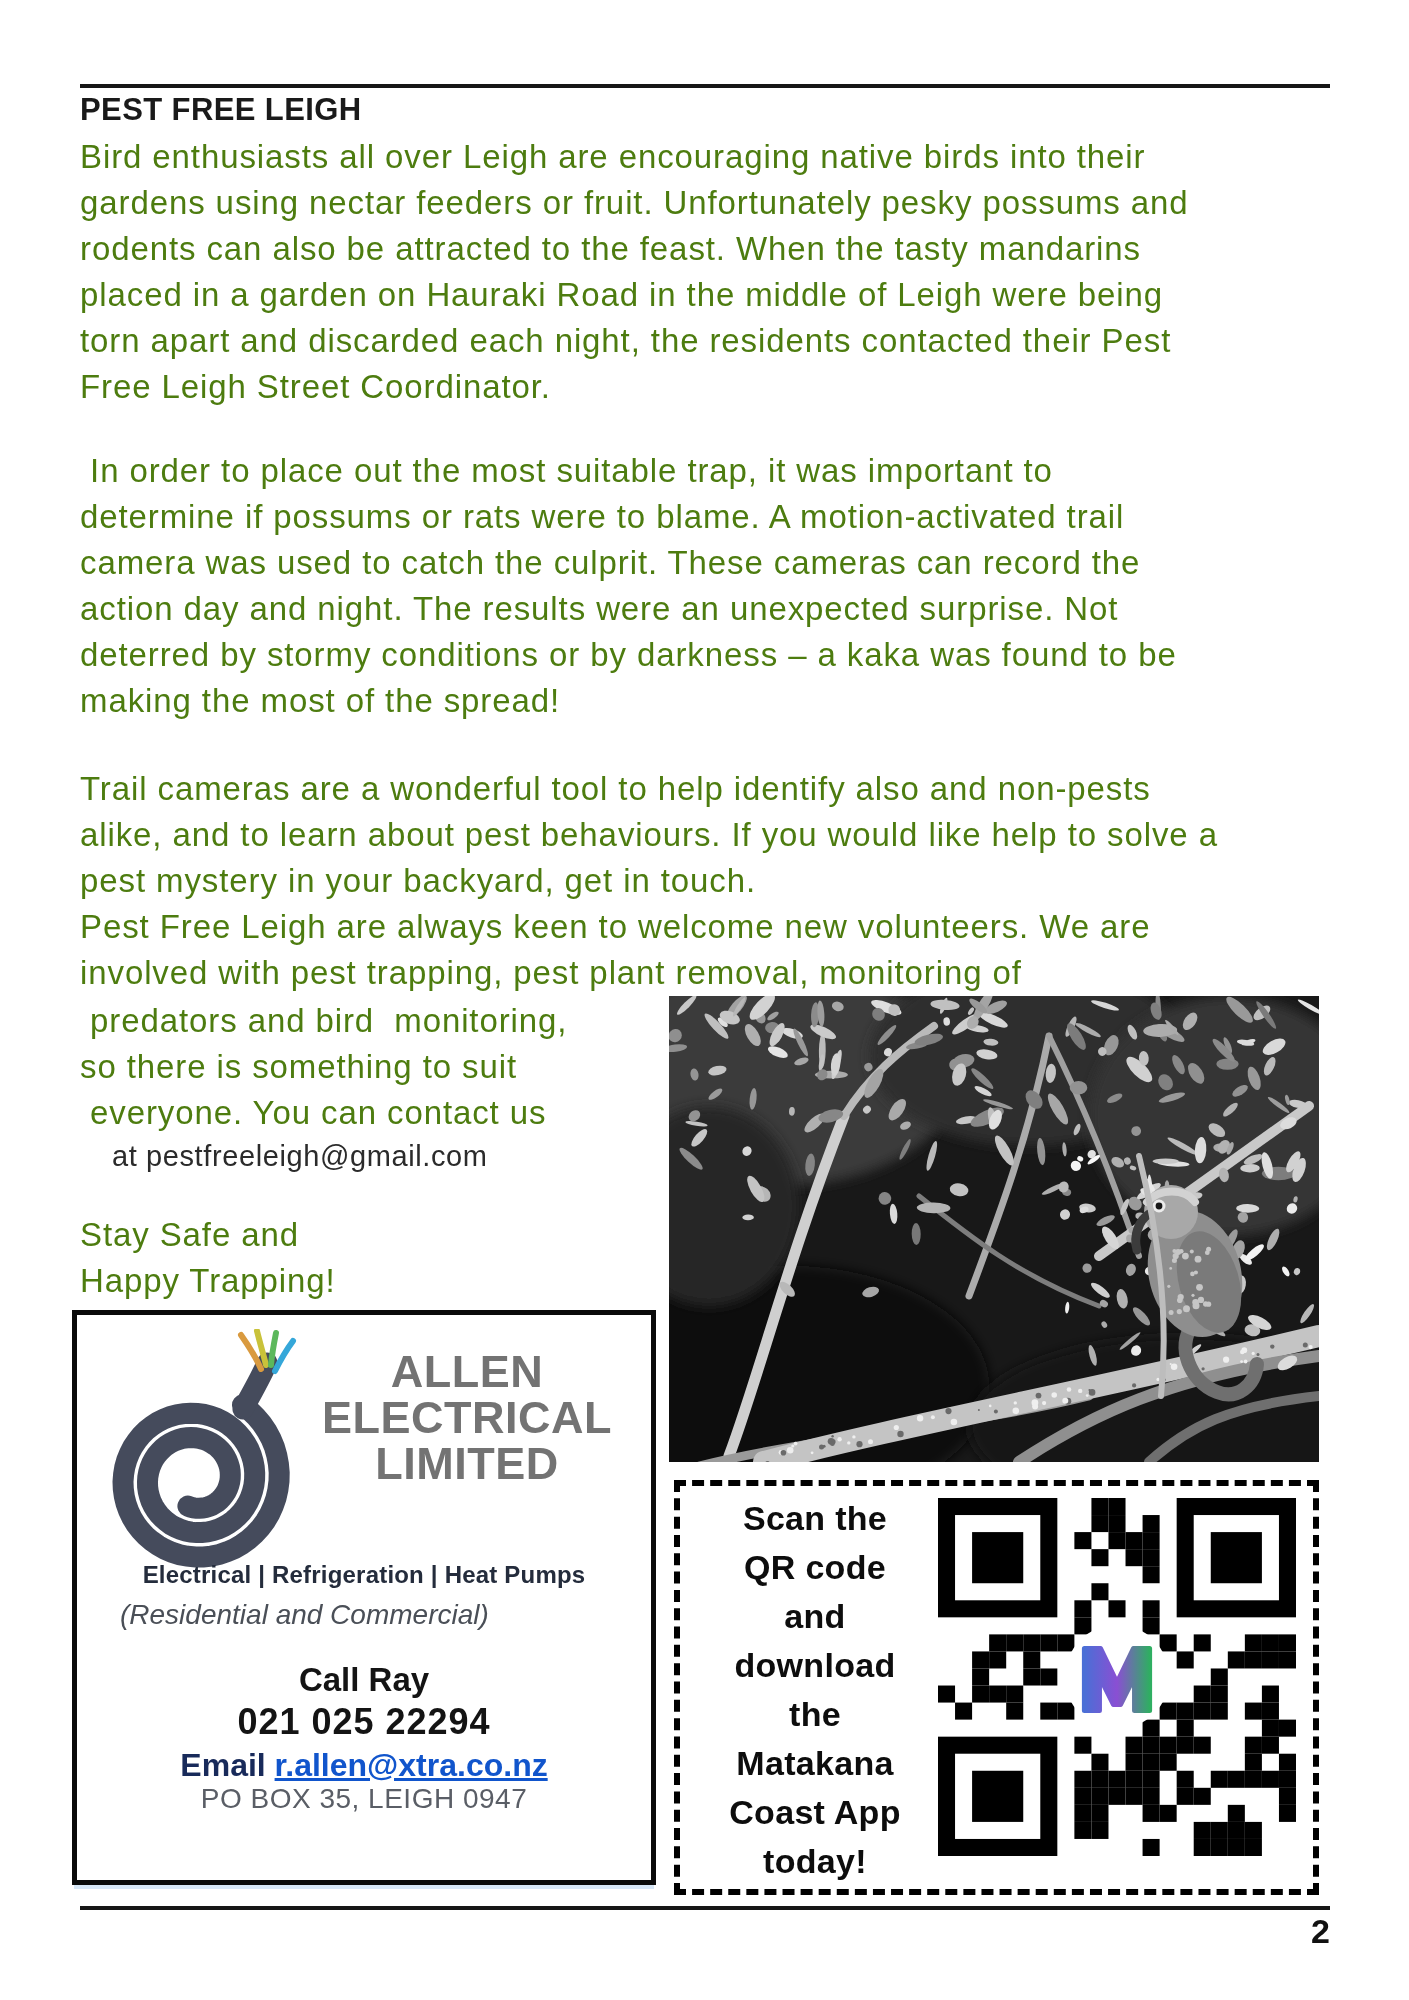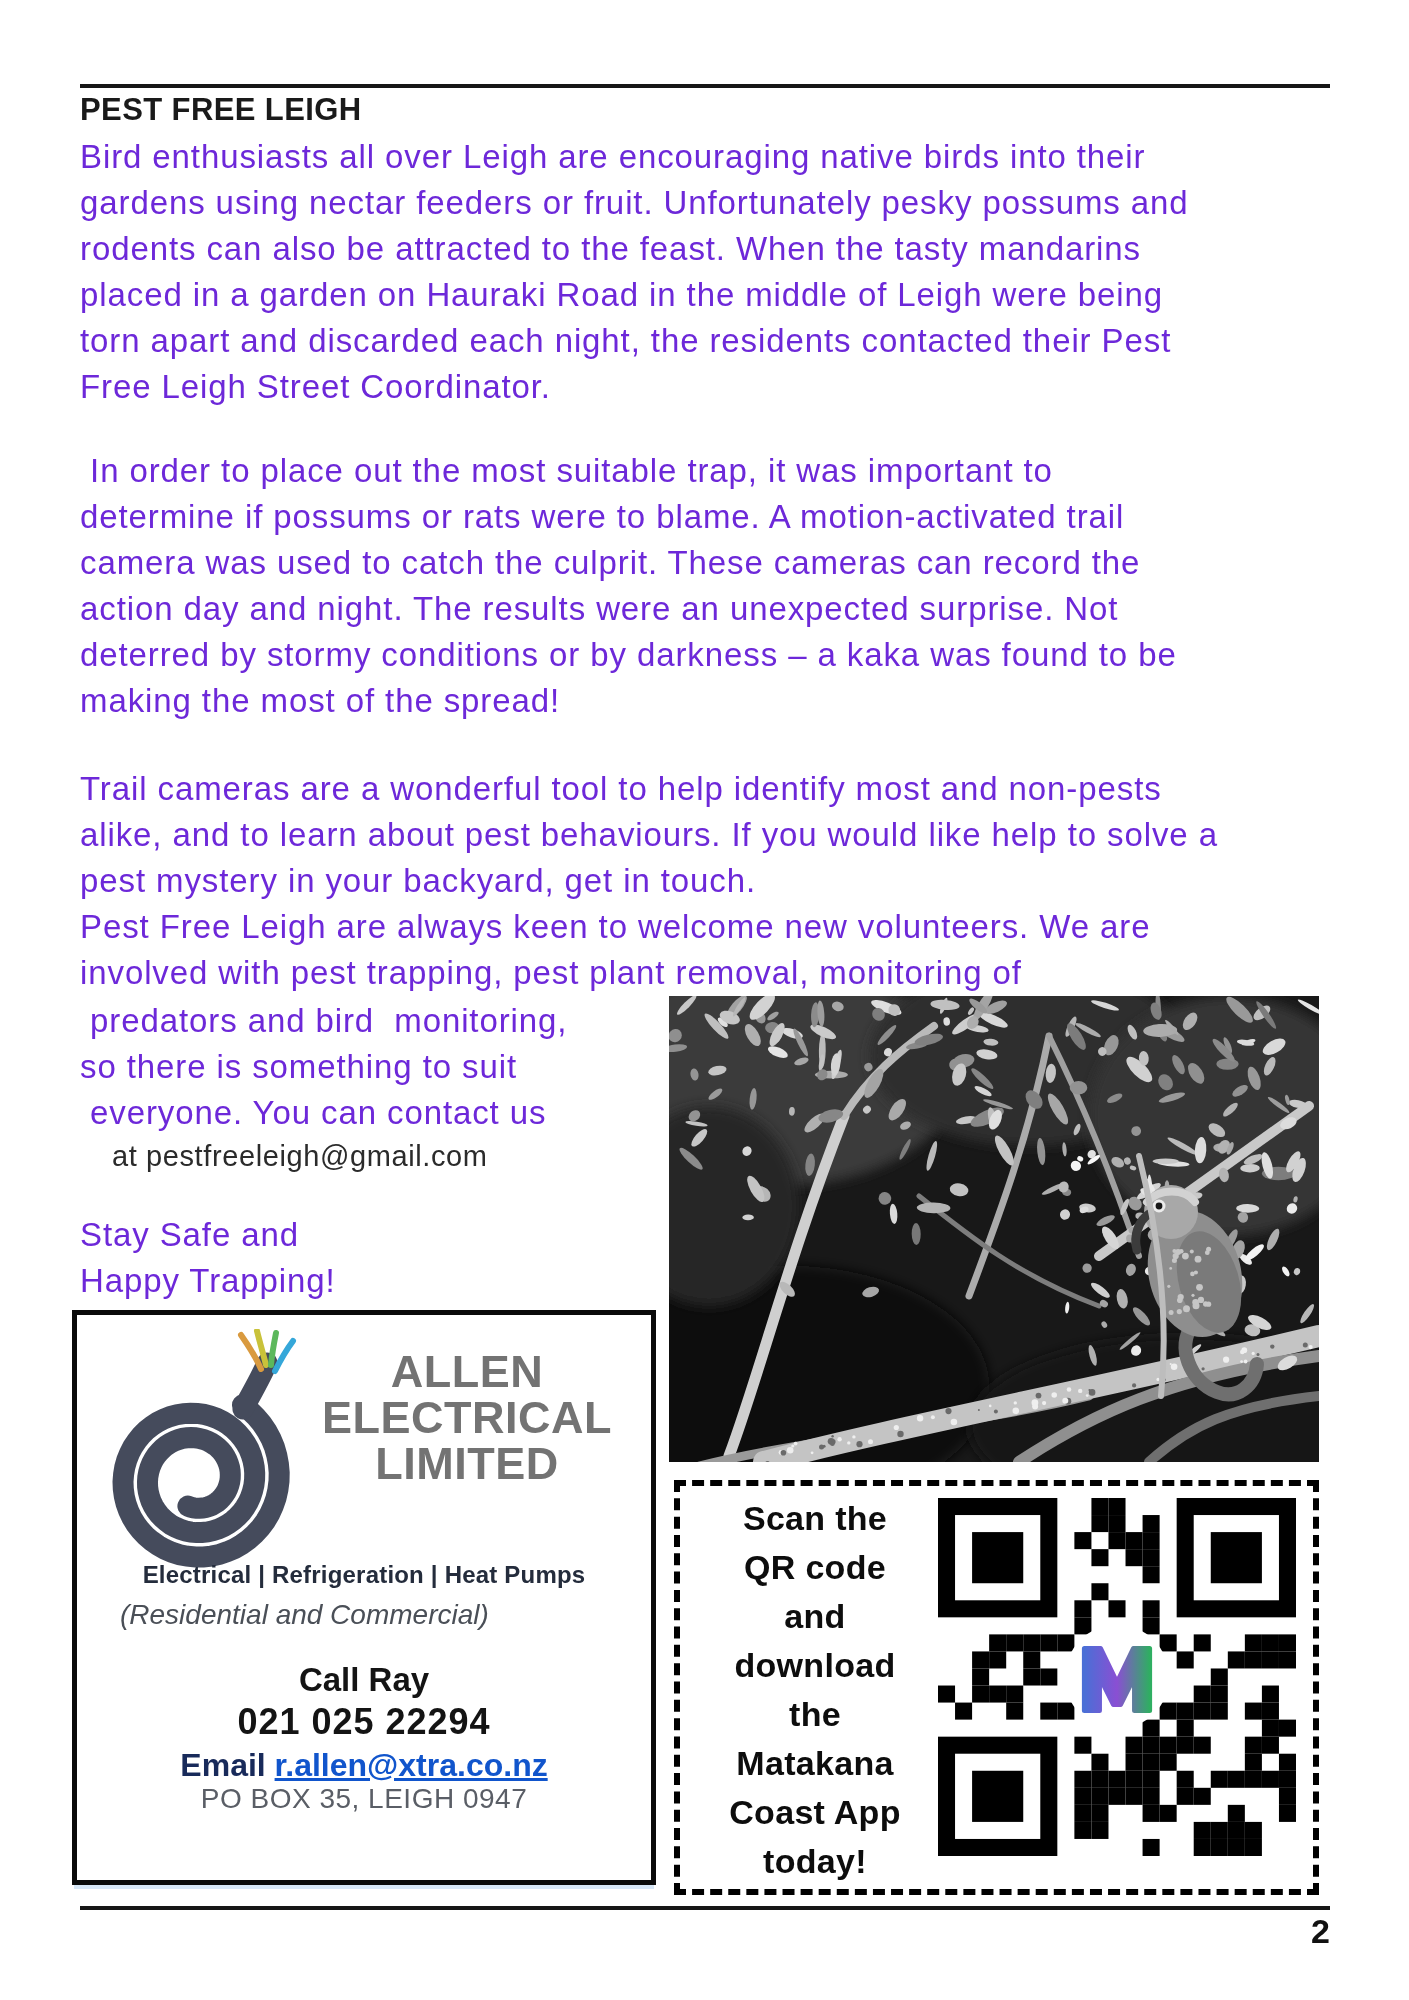--- a/index.html
+++ b/index.html
@@ -4,21 +4,21 @@
 <style>
   html,body{margin:0;padding:0;background:#ffffff;}
   .page{position:relative;width:1409px;height:2000px;background:#ffffff;overflow:hidden;
         font-family:"Liberation Sans",sans-serif;color:#262626;}
   .rule{position:absolute;left:80px;width:1250px;height:4px;background:#161616;}
   .rule.top{top:84px;}
   .rule.bottom{top:1906px;}
   .title{position:absolute;left:80px;top:92px;font-size:31px;font-weight:800;
          color:#1a1a1a;letter-spacing:.4px;}
   .para{position:absolute;left:80px;font-size:33px;line-height:46px;
-        letter-spacing:.9px;color:#6d28d9;}
+        letter-spacing:.9px;color:#4d7c0f;}
   .line{white-space:pre;}
   .p1{top:134px;}
   .p2{top:448px;}
   .p3{top:766px;}
   .p3w{top:998px;}
   .contact{position:absolute;left:80px;top:1140px;font-size:29px;letter-spacing:.6px;color:#2b2b2b;margin-left:32px;}
   .signoff{top:1212px;}
   .photo{position:absolute;left:669px;top:996px;width:650px;height:466px;}
   
   .adbox{position:absolute;left:72px;top:1310px;width:584px;height:575px;background:#fff;
@@ -66,21 +66,21 @@
     </div>
   <div class="para p2">
       <div class="line"> In order to place out the most suitable trap, it was important to</div>
       <div class="line">determine if possums or rats were to blame. A motion-activated trail</div>
       <div class="line">camera was used to catch the culprit. These cameras can record the</div>
       <div class="line">action day and night. The results were an unexpected surprise. Not</div>
       <div class="line">deterred by stormy conditions or by darkness – a kaka was found to be</div>
       <div class="line">making the most of the spread!</div>
     </div>
   <div class="para p3">
-      <div class="line">Trail cameras are a wonderful tool to help identify most and non-pests</div>
+      <div class="line">Trail cameras are a wonderful tool to help identify also and non-pests</div>
       <div class="line">alike, and to learn about pest behaviours. If you would like help to solve a</div>
       <div class="line">pest mystery in your backyard, get in touch.</div>
       <div class="line">Pest Free Leigh are always keen to welcome new volunteers. We are</div>
       <div class="line">involved with pest trapping, pest plant removal, monitoring of</div>
     </div>
   <div class="para p3w">
       <div class="line"> predators and bird  monitoring,</div>
       <div class="line">so there is something to suit</div>
       <div class="line"> everyone. You can contact us</div>
     </div>

